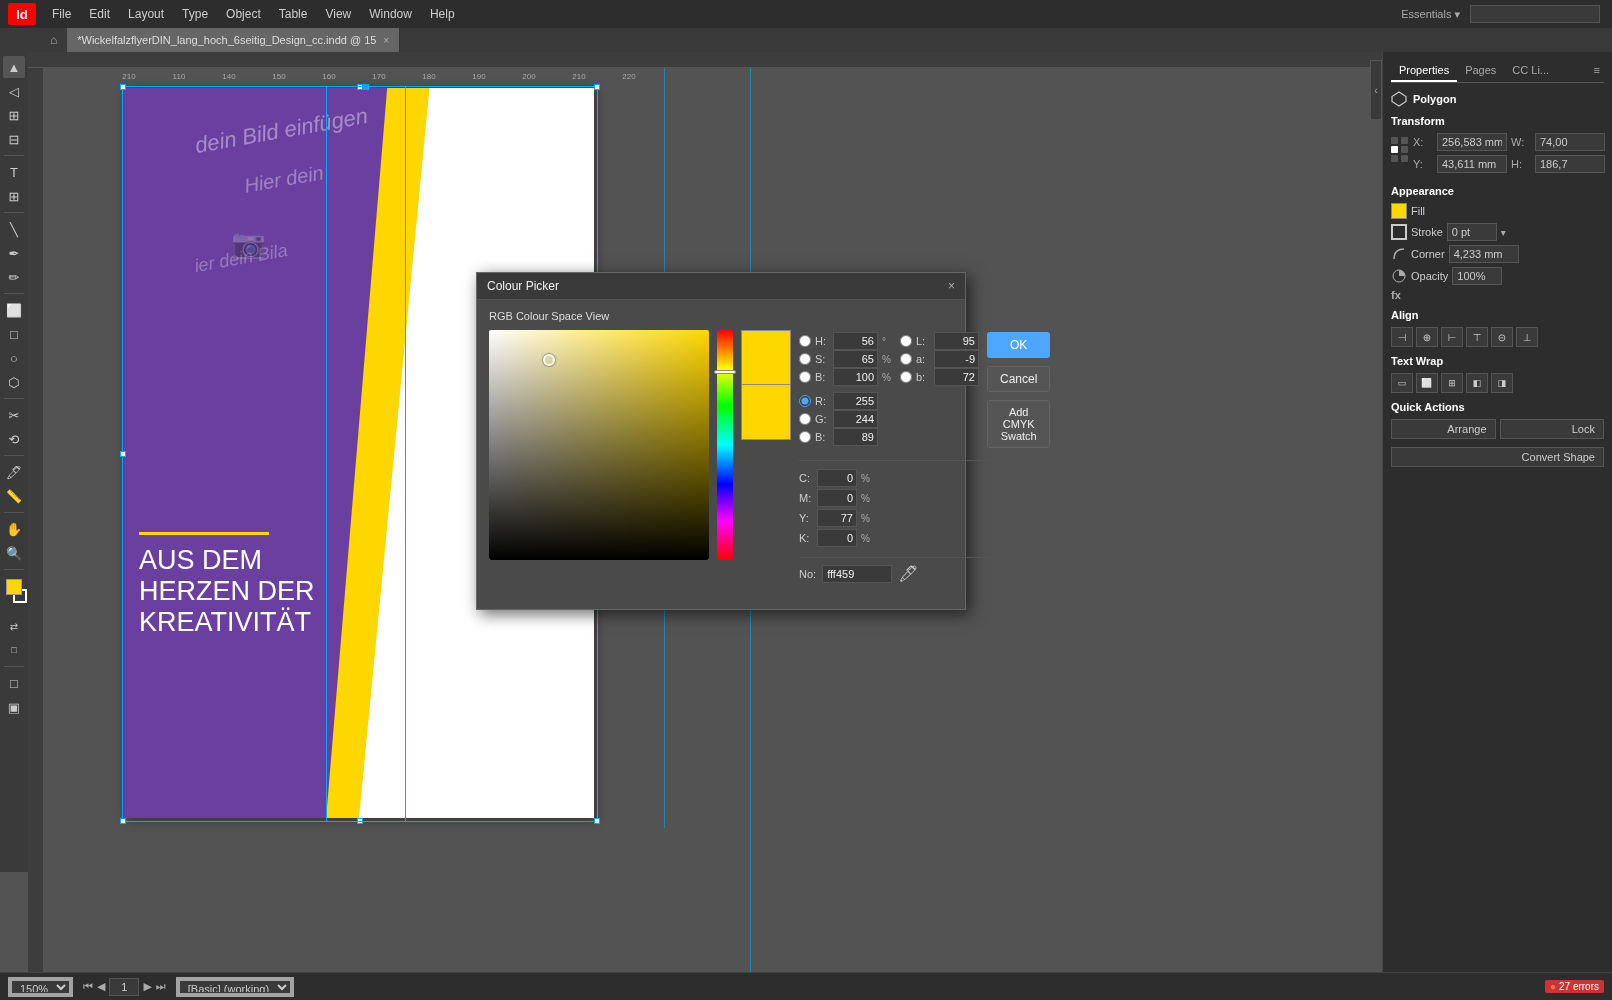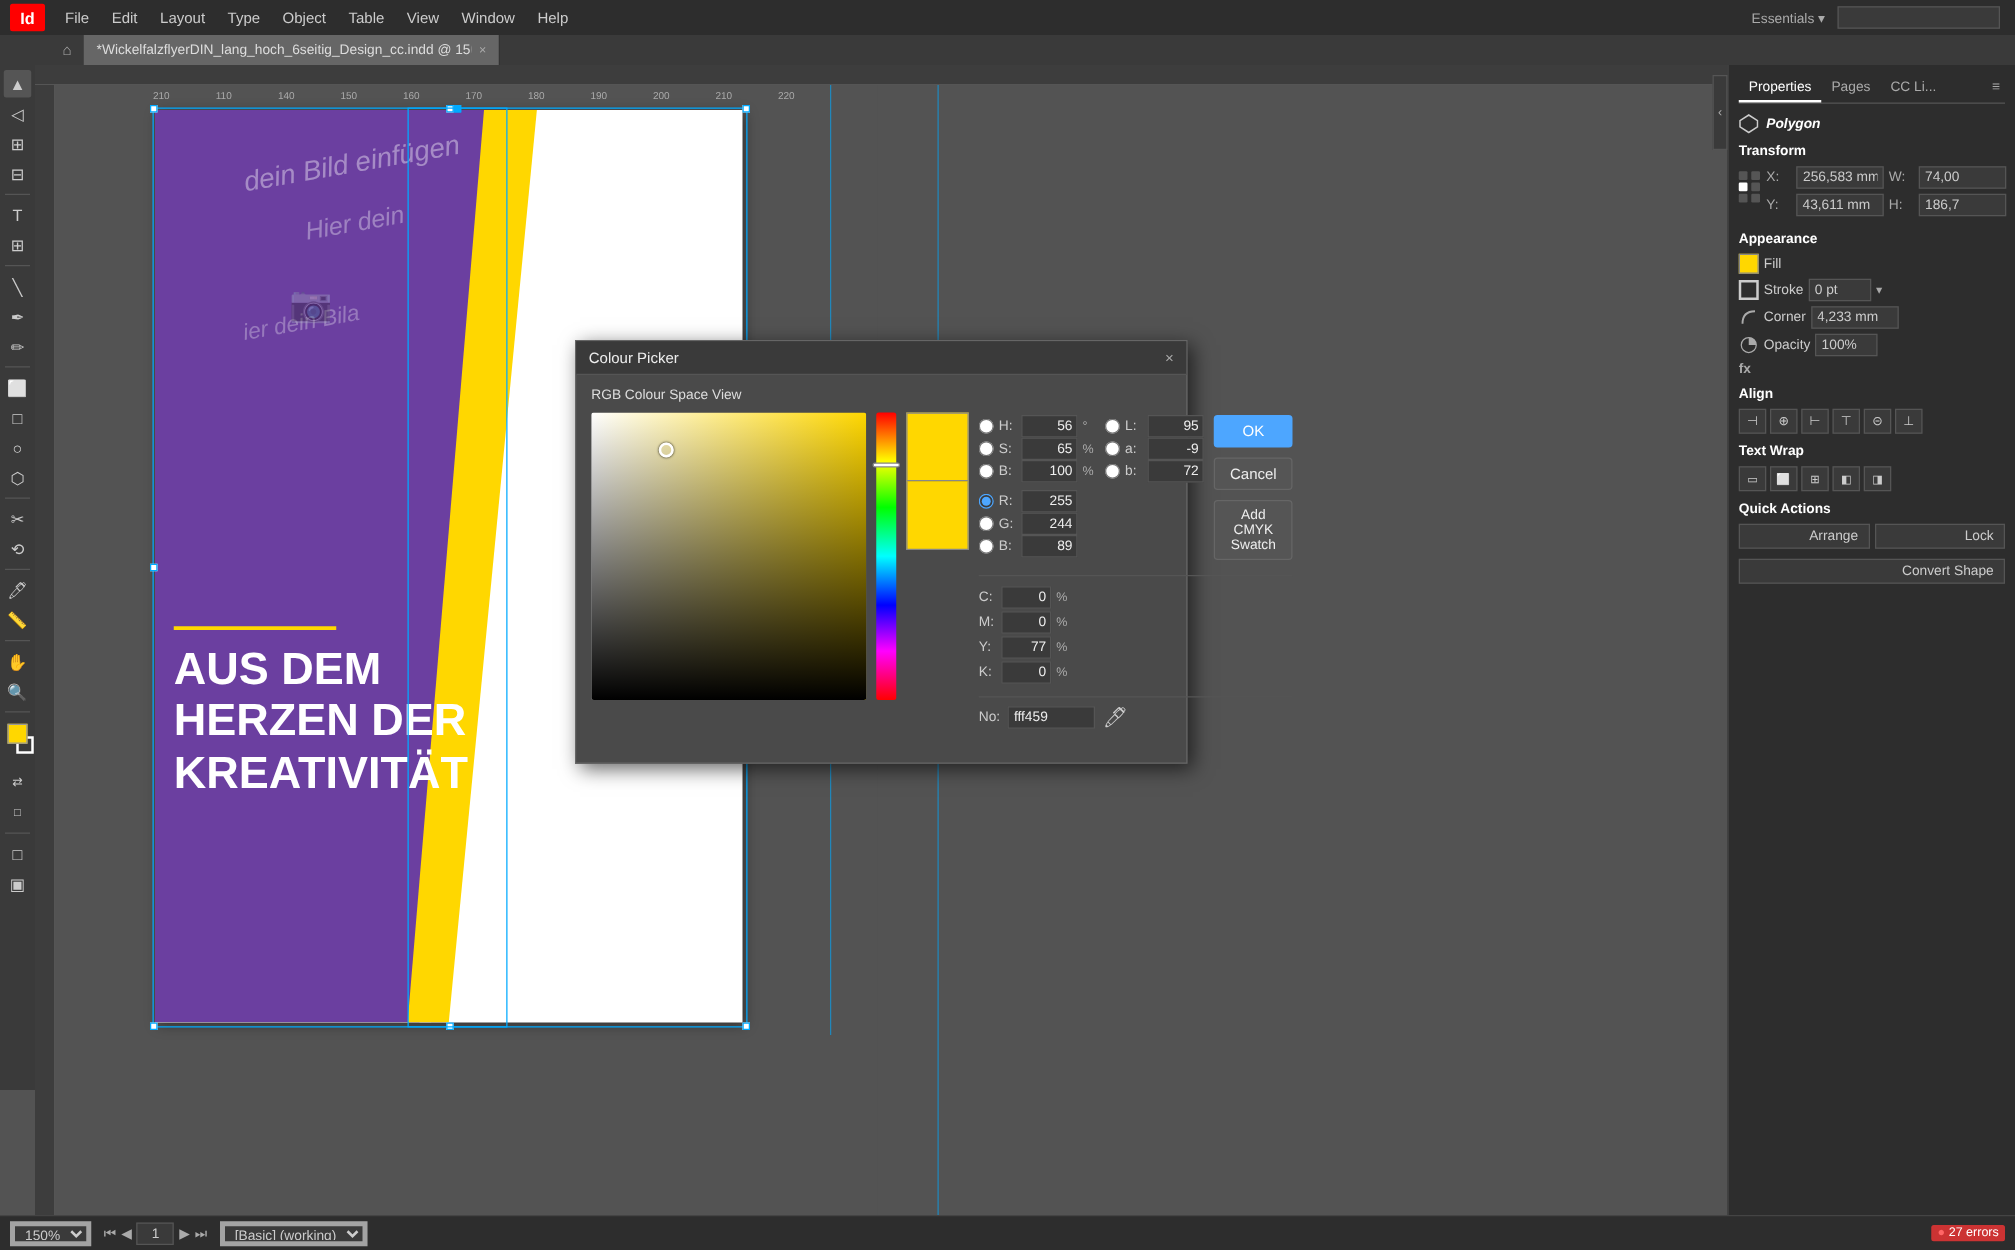--- a/index.html
+++ b/index.html
@@ -136,21 +136,21 @@
       position: absolute;
       left: 15px; bottom: 180px;
       color: white;
     }
     .canvas-yellow-line {
       width: 130px; height: 3px;
       background: #ffd700;
       margin-bottom: 10px;
     }
     .canvas-main-text {
-      font-size: 36px; font-weight: bold; color: white;
+      font-size: 27px; font-weight: normal; color: white;
       line-height: 1.15;
       text-transform: uppercase;
     }
     .dein-bild-text {
       position: absolute;
       top: 30px; left: 70px;
       font-size: 22px; color: rgba(255,255,255,0.4);
       transform: rotate(-10deg);
       font-style: italic;
     }
@@ -282,21 +282,21 @@
     .error-badge {
       background: #cc3333;
       color: white; font-size: 10px;
       padding: 1px 5px; border-radius: 2px;
       display: flex; align-items: center; gap: 3px;
     }
 
     
     #colour-picker-modal {
       position: absolute;
-      left: 460px; top: 272px;
+      left: 476px; top: 272px;
       width: 490px;
       background: #4a4a4a;
       border: 1px solid #666;
       box-shadow: 4px 4px 15px rgba(0,0,0,0.6);
       z-index: 200;
       padding-bottom: 16px;
     }
     #cp-titlebar {
       background: #3a3a3a;
       padding: 6px 10px;
@@ -641,21 +641,21 @@
 
 <div id="right-panel">
 
   <div id="panel-tabs">
     <div class="panel-tab active">Properties</div>
     <div class="panel-tab">Pages</div>
     <div class="panel-tab">CC Li...</div>
     <div style="margin-left:auto; color:#aaa; cursor:pointer; font-size:11px; padding:4px;">≡</div>
   </div>
 
-  <div style="display:flex; align-items:center; gap:6px; margin-bottom:6px;font-style:italic;">
+  <div style="display:flex; align-items:center; gap:6px; margin-bottom:6px;">
     <svg width="16" height="16" viewBox="0 0 16 16">
       <polygon points="8,1 15,5.5 15,10.5 8,15 1,10.5 1,5.5" fill="none" stroke="#ccc" stroke-width="1.2"></polygon>
     </svg>
     <span style="color:#fff; font-size:11px; font-weight:bold;">Polygon</span>
   </div>
 
   <div class="panel-section-title">Transform</div>
 
   <div style="display:flex; gap:4px; align-items:flex-start; margin-bottom:6px;">
 

